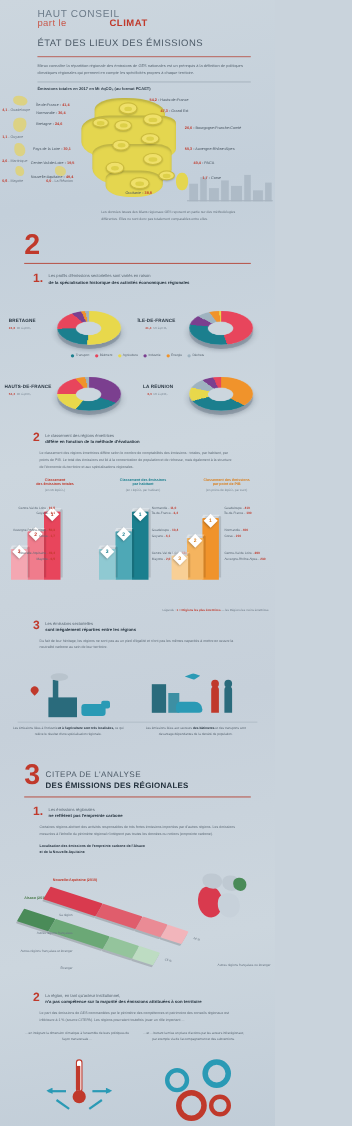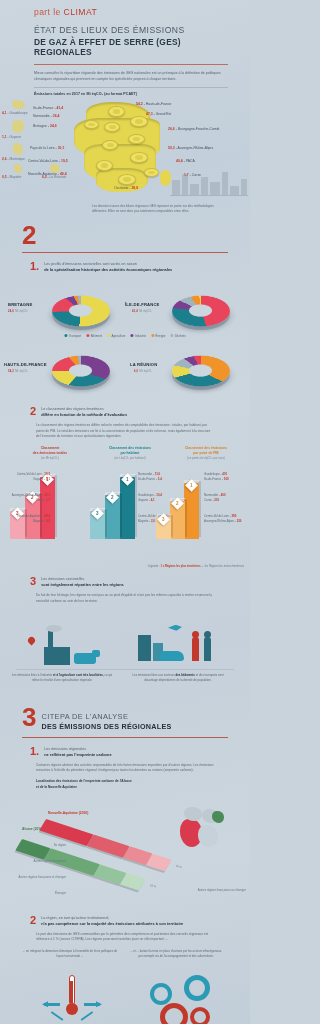--- a/index.html
+++ b/index.html
@@ -15,21 +15,21 @@
     min-height: 1024px;
     background: linear-gradient(170deg,#ccd6de 0%,#c3cfda 18%,#ccd6de 40%,#c6d0da 62%,#ccd6de 82%,#c0ccd7 100%);
     overflow: hidden;
   }
 
   
   .hdr { padding: 8px 22px 0 34px; }
   .brand { line-height: 1.02; }
   .brand .l1 { font-size: 9.2px; letter-spacing: .6px; color: #6d7c8a; font-weight: 400; }
   .brand .l2 { font-size: 8.6px; letter-spacing: .4px; color: #c8584a; font-weight: 400; }
-  .brand .l2 b { color: #c0392b; font-weight: 400; letter-spacing: .5px; }
+  .brand .l2 b { color: #c0392b; font-weight: 700; letter-spacing: .5px; margin-left: 36px; }
   .title1 { margin-top: 8px; font-size: 8.6px; letter-spacing: .45px; color: #4c5a67; font-weight: 400; }
   .title2 { margin-top: 2px; font-size: 8.4px; letter-spacing: .25px; color: #2b3a46; font-weight: 700; }
   .rule { height: 1px; background: #b85c52; margin: 7px 0 5px 0; opacity: .85; }
   .lead { font-size: 3.5px; line-height: 1.75; color: #55636f; letter-spacing: .04px; }
   .rule2 { height: 1px; background: #aab6c1; margin: 5px 0 4px 0; }
   .captionbold { font-size: 3.6px; font-weight: 700; color: #2f3d49; letter-spacing: .05px; }
 
   
   .map1wrap { position: relative; height: 102px; margin-top: 2px; }
   .fr-map { position: absolute; left: 74px; top: 4px; width: 104px; height: 92px; }
@@ -135,24 +135,24 @@
   .thgr-cap { position: absolute; width: 96px; font-size: 2.9px; line-height: 1.7; color: #5d6a76; text-align: center; top: 0; }
   .arrow { position: absolute; background: #2a9ab5; }
 </style>
 </head>
 <body>
 
 <div class="page">
 
   <div class="hdr">
     <div class="brand">
+      <div class="l1">HAUT CONSEIL</div>
       <div class="l2"><span>part le </span><b>CLIMAT</b></div>
     </div>
     <div class="title1">ÉTAT DES LIEUX DES ÉMISSIONS</div>
-    <div class="title2">DE GAZ À EFFET DE SERRE (GES) REGIONALES</div>
     <div class="rule"></div>
     <div class="lead">Mieux connaître la répartition régionale des émissions de GES nationales est un prérequis à la définition de politiques climatiques régionales qui prennent en compte les spécificités propres à chaque territoire.</div>
     <div class="rule2"></div>
     <div class="captionbold">Émissions totales en 2017 en Mt éqCO₂ (au format PCAET)</div>
   </div>
 
   <div class="map1wrap">
 
     <div class="city">
       <div style="left:2px;width:8px;height:16px"></div>

